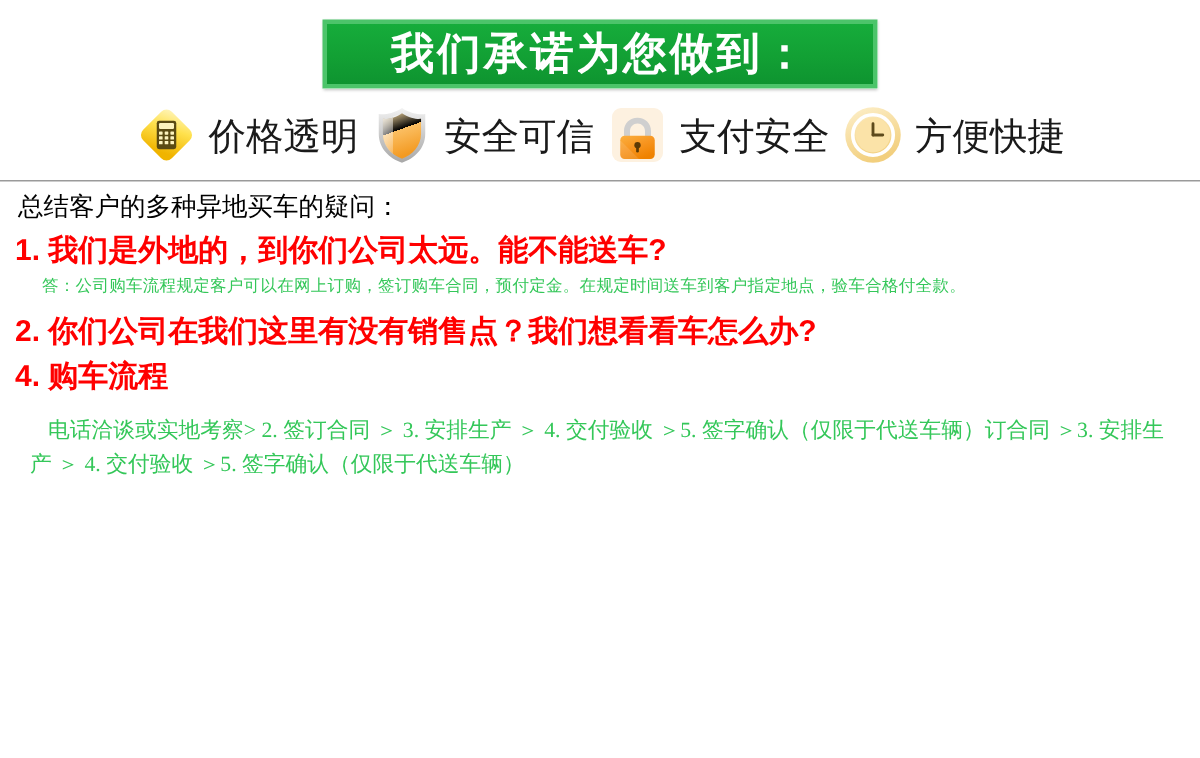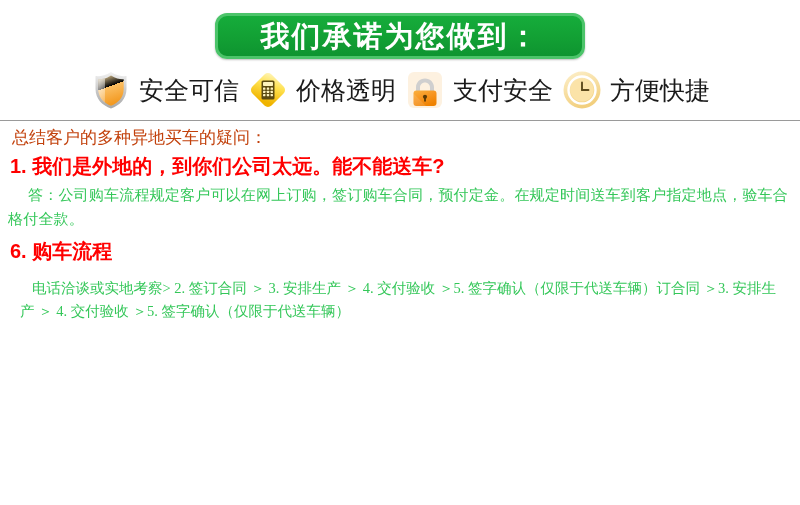--- a/index.html
+++ b/index.html
@@ -18,21 +18,21 @@
 
   
   .banner-wrap {
     display: flex;
     justify-content: center;
     padding-top: 13px;
   }
   .banner {
     width: 370px;
     height: 46px;
-    border-radius: 12px;
+    border-radius: 0;
     background: linear-gradient(180deg, #16ac3b 0%, #12a034 55%, #0e9430 100%);
     border: 3px solid #4cc46a;
     box-sizing: border-box;
     display: flex;
     align-items: center;
     justify-content: center;
     box-shadow: 0 1px 2px rgba(0,0,0,0.25);
   }
   .banner-text {
     color: #ffffff;
@@ -78,36 +78,36 @@
     margin: 9px 0 0 0;
     width: 100%;
   }
 
   
   .content {
     padding: 5px 8px 0 8px;
   }
   .section-title {
     font-size: 17px;
-    color: #c2410c;
+    color: #000000;
     font-weight: 400;
     margin: 0 0 4px 4px;
     font-family: "Liberation Serif", "DejaVu Serif", serif;
   }
   .question {
     color: #ff0000;
     font-weight: 700;
     font-size: 20px;
     margin: 0 0 3px 2px;
     font-family: "Liberation Sans", "DejaVu Sans", sans-serif;
     letter-spacing: 0px;
   }
   .answer {
     color: #34c759;
-    font-size: 15px;
+    font-size: 11px;
     line-height: 1.62;
     margin: 0 0 6px 0;
     text-indent: 20px;
     font-family: "Liberation Serif", "DejaVu Serif", serif;
     letter-spacing: 0.2px;
   }
   .answer.tight {
     margin-bottom: 5px;
   }
   .flow {
@@ -125,48 +125,20 @@
 </head>
 <body>
 
 <div class="banner-wrap">
   <div class="banner">
     <span class="banner-text">我们承诺为您做到：</span>
   </div>
 </div>
 
 <div class="features">
-
-  <div class="feature">
-    <span class="icon-box">
-      <svg viewBox="0 0 42 42" width="42" height="42">
-        <defs>
-          <linearGradient id="shieldRim" x1="0" y1="0" x2="0" y2="1">
-            <stop offset="0%" stop-color="#f2f2f2"></stop>
-            <stop offset="50%" stop-color="#c9c9c9"></stop>
-            <stop offset="100%" stop-color="#a8a8a8"></stop>
-          </linearGradient>
-          <linearGradient id="shieldBody" x1="0" y1="0" x2="0.3" y2="1">
-            <stop offset="0%" stop-color="#ffe2a8"></stop>
-            <stop offset="45%" stop-color="#fcc濃"></stop>
-            <stop offset="45%" stop-color="#fbbf63"></stop>
-            <stop offset="100%" stop-color="#f39a22"></stop>
-          </linearGradient>
-          <linearGradient id="shieldShine" x1="0" y1="0" x2="1" y2="1">
-            <stop offset="0%" stop-color="#ffffff" stop-opacity="0.75"></stop>
-            <stop offset="100%" stop-color="#ffffff" stop-opacity="0.05"></stop>
-          </linearGradient>
-        </defs>
-        <path d="M21 3 C15 7 9 7.5 5.5 7 L5.5 20 C5.5 30 12.5 36.5 21 39.5 C29.5 36.5 36.5 30 36.5 20 L36.5 7 C33 7.5 27 7 21 3 Z" fill="url(#shieldRim)"></path>
-        <path d="M21 6.5 C15.8 10 10.6 10.6 8.3 10.2 L8.3 20 C8.3 28.6 14.2 34.2 21 36.8 C27.8 34.2 33.7 28.6 33.7 20 L33.7 10.2 C31.4 10.6 26.2 10 21 6.5 Z" fill="url(#shieldBody)"></path>
-        <path d="M21 6.5 C15.8 10 10.6 10.6 8.3 10.2 L8.3 20 C8.3 26 11.2 30.7 15 33.7 L15 8.6 C17.2 8.2 19.3 7.4 21 6.5 Z" fill="url(#shieldShine)"></path>
-      </svg>
-    </span>
-    <span class="feature-label">安全可信</span>
-  </div>
 
   <div class="feature">
     <span class="icon-box">
       <svg viewBox="0 0 42 42" width="42" height="42">
         <defs>
           <linearGradient id="diamondGrad" x1="0" y1="0" x2="0.5" y2="1">
             <stop offset="0%" stop-color="#fff6c2"></stop>
             <stop offset="45%" stop-color="#ffe14d"></stop>
             <stop offset="100%" stop-color="#f0b400"></stop>
           </linearGradient>
@@ -189,20 +161,48 @@
         </g>
       </svg>
     </span>
     <span class="feature-label">价格透明</span>
   </div>
 
   <div class="feature">
     <span class="icon-box">
       <svg viewBox="0 0 42 42" width="42" height="42">
         <defs>
+          <linearGradient id="shieldRim" x1="0" y1="0" x2="0" y2="1">
+            <stop offset="0%" stop-color="#f2f2f2"></stop>
+            <stop offset="50%" stop-color="#c9c9c9"></stop>
+            <stop offset="100%" stop-color="#a8a8a8"></stop>
+          </linearGradient>
+          <linearGradient id="shieldBody" x1="0" y1="0" x2="0.3" y2="1">
+            <stop offset="0%" stop-color="#ffe2a8"></stop>
+            <stop offset="45%" stop-color="#fcc濃"></stop>
+            <stop offset="45%" stop-color="#fbbf63"></stop>
+            <stop offset="100%" stop-color="#f39a22"></stop>
+          </linearGradient>
+          <linearGradient id="shieldShine" x1="0" y1="0" x2="1" y2="1">
+            <stop offset="0%" stop-color="#ffffff" stop-opacity="0.75"></stop>
+            <stop offset="100%" stop-color="#ffffff" stop-opacity="0.05"></stop>
+          </linearGradient>
+        </defs>
+        <path d="M21 3 C15 7 9 7.5 5.5 7 L5.5 20 C5.5 30 12.5 36.5 21 39.5 C29.5 36.5 36.5 30 36.5 20 L36.5 7 C33 7.5 27 7 21 3 Z" fill="url(#shieldRim)"></path>
+        <path d="M21 6.5 C15.8 10 10.6 10.6 8.3 10.2 L8.3 20 C8.3 28.6 14.2 34.2 21 36.8 C27.8 34.2 33.7 28.6 33.7 20 L33.7 10.2 C31.4 10.6 26.2 10 21 6.5 Z" fill="url(#shieldBody)"></path>
+        <path d="M21 6.5 C15.8 10 10.6 10.6 8.3 10.2 L8.3 20 C8.3 26 11.2 30.7 15 33.7 L15 8.6 C17.2 8.2 19.3 7.4 21 6.5 Z" fill="url(#shieldShine)"></path>
+      </svg>
+    </span>
+    <span class="feature-label">安全可信</span>
+  </div>
+
+  <div class="feature">
+    <span class="icon-box">
+      <svg viewBox="0 0 42 42" width="42" height="42">
+        <defs>
           <linearGradient id="lockBody" x1="0" y1="0" x2="0.6" y2="1">
             <stop offset="0%" stop-color="#fbb040"></stop>
             <stop offset="55%" stop-color="#f7941e"></stop>
             <stop offset="100%" stop-color="#ef8200"></stop>
           </linearGradient>
         </defs>
         <rect x="4" y="3" width="34" height="36" rx="6" ry="6" fill="#fdf1e0"></rect>
         <path d="M21 9.5 C15.8 9.5 12 13.4 12 18.4 L12 24 L16 24 L16 18.4 C16 15.6 18.2 13.4 21 13.4 C23.8 13.4 26 15.6 26 18.4 L26 24 L30 24 L30 18.4 C30 13.4 26.2 9.5 21 9.5 Z" fill="#cfcfcf"></path>
         <rect x="9.5" y="21.5" width="23" height="15.5" rx="3" ry="3" fill="url(#lockBody)"></rect>
         <path d="M9.5 24.5 L9.5 34 C9.5 35.6 10.9 37 12.5 37 L22 37 Z" fill="#ffffff" opacity="0.12"></path>
@@ -236,18 +236,19 @@
 
 <div class="divider"></div>
 
 <div class="content">
 
   <div class="section-title">总结客户的多种异地买车的疑问：</div>
 
   <div class="question">1. 我们是外地的，到你们公司太远。能不能送车?</div>
   <div class="answer">答：公司购车流程规定客户可以在网上订购，签订购车合同，预付定金。在规定时间送车到客户指定地点，验车合格付全款。</div>
 
-
-
-  <div class="question q4">6. 购车流程</div>
+  <div class="question">2. 你们公司在我们这里有没有销售点？我们想看看车怎么办?</div>
+
+
+  <div class="question q4">4. 购车流程</div>
   <div class="flow">电话洽谈或实地考察&gt; 2. 签订合同 ＞ 3. 安排生产 ＞ 4. 交付验收 ＞5. 签字确认（仅限于代送车辆）订合同 ＞3. 安排生产 ＞ 4. 交付验收 ＞5. 签字确认（仅限于代送车辆）</div>
 
 </div>
 
 </body></html>

